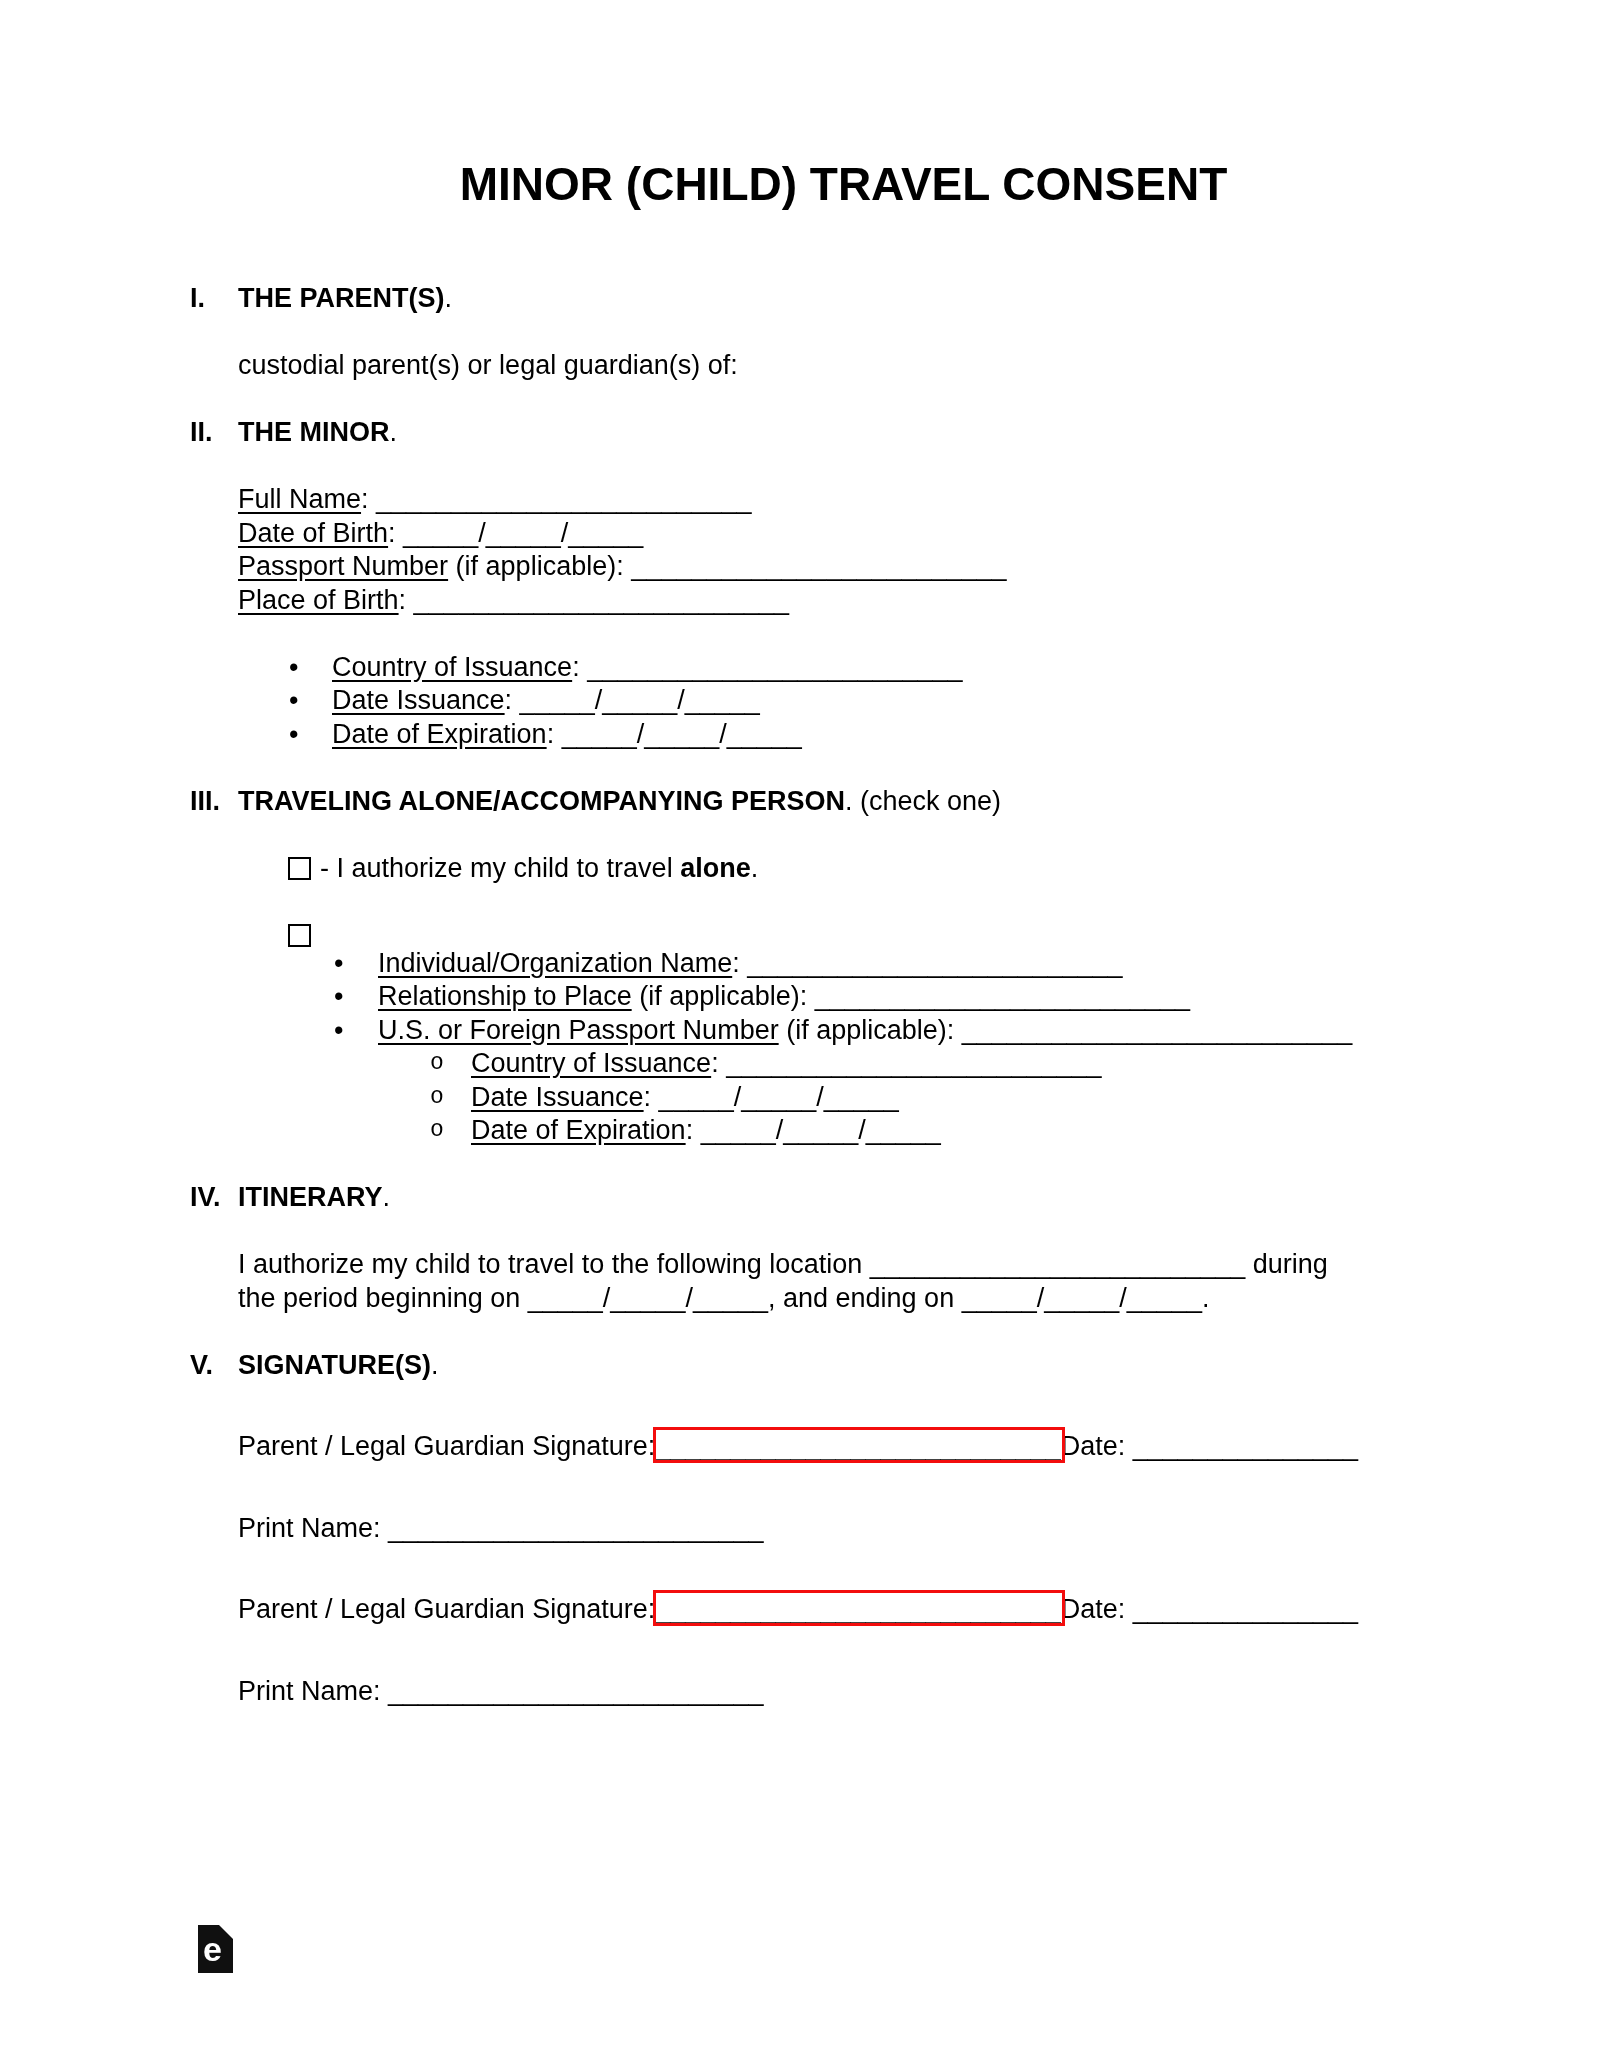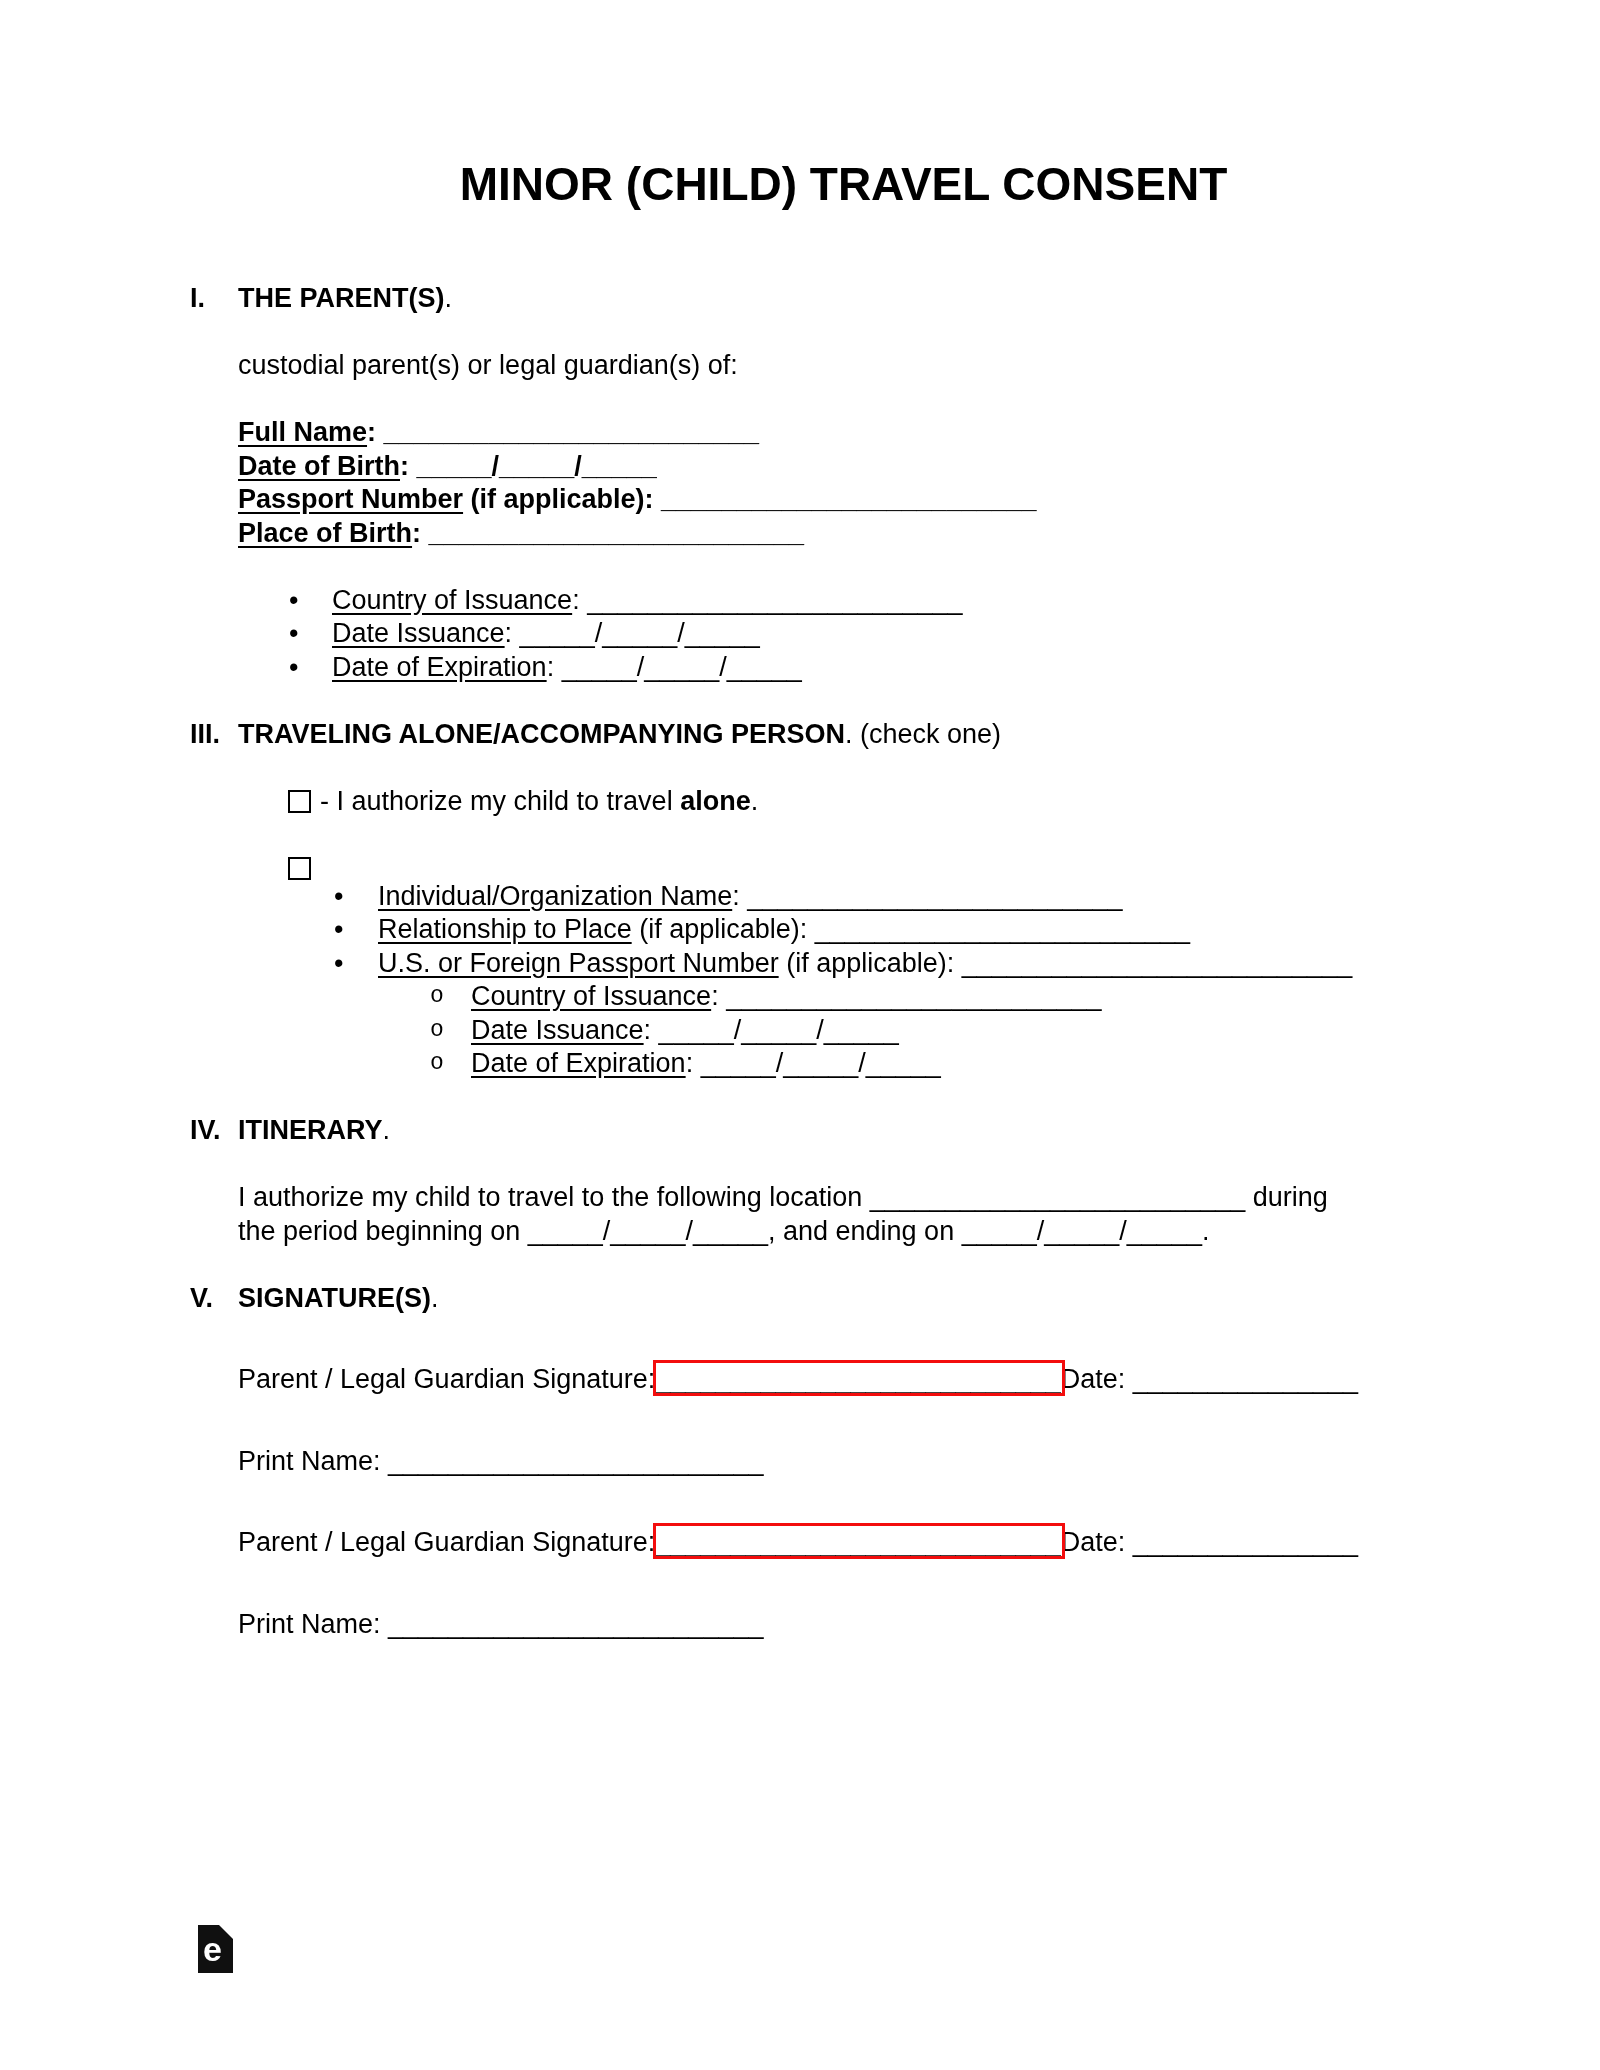--- a/index.html
+++ b/index.html
@@ -27,21 +27,21 @@
 
   
   .sec-head { display: flex; margin-top: 33.5px; white-space: nowrap; }
   .sec-head .num { flex: none; width: 48px; font-weight: bold; }
   .sec-head .ttl { font-weight: bold; }
   .sec-head.first { margin-top: 72px; }
 
   .para { margin: 33.5px 0 0 48px; white-space: nowrap; }
   .para .pline { white-space: nowrap; }
 
-  .fields { margin: 33.5px 0 0 48px; font-weight: bold; }
+  .fields { margin: 33.5px 0 0 48px; }
   .fline { white-space: nowrap; }
   .u { text-decoration: underline; text-underline-offset: 4px; }
 
   
   .blist { margin-top: 33.5px; }
   .brow { display: flex; white-space: nowrap; }
   .brow .marker { flex: none; }
   .lvl1 { margin-left: 99px; }
   .lvl1 .marker { width: 43px; }
   .lvl2 { margin-left: 144px; }
@@ -99,20 +99,24 @@
     <h1 class="doc-title">MINOR (CHILD) TRAVEL CONSENT</h1>
 
     <div class="sec-head first">
       <span class="num">I.</span>
       <span><span class="ttl">THE PARENT(S)</span><span>.</span></span>
     </div>
     <div class="para">
       <div class="pline">custodial parent(s) or legal guardian(s) of:</div>
     </div>
 
+    <div class="sec-head">
+      <span class="num">II.</span>
+      <span><span class="ttl">THE MINOR</span><span>.</span></span>
+    </div>
     <div class="fields">
       <div class="fline"><span class="u">Full Name</span><span>: _________________________</span></div>
       <div class="fline"><span class="u">Date of Birth</span><span>: _____/_____/_____</span></div>
       <div class="fline"><span class="u">Passport Number</span><span> (if applicable): _________________________</span></div>
       <div class="fline"><span class="u">Place of Birth</span><span>: _________________________</span></div>
     </div>
     <div class="blist">
       <div class="brow lvl1">
           <span class="marker">•</span>
           <span><span class="u">Country of Issuance</span><span>: _________________________</span></span>

